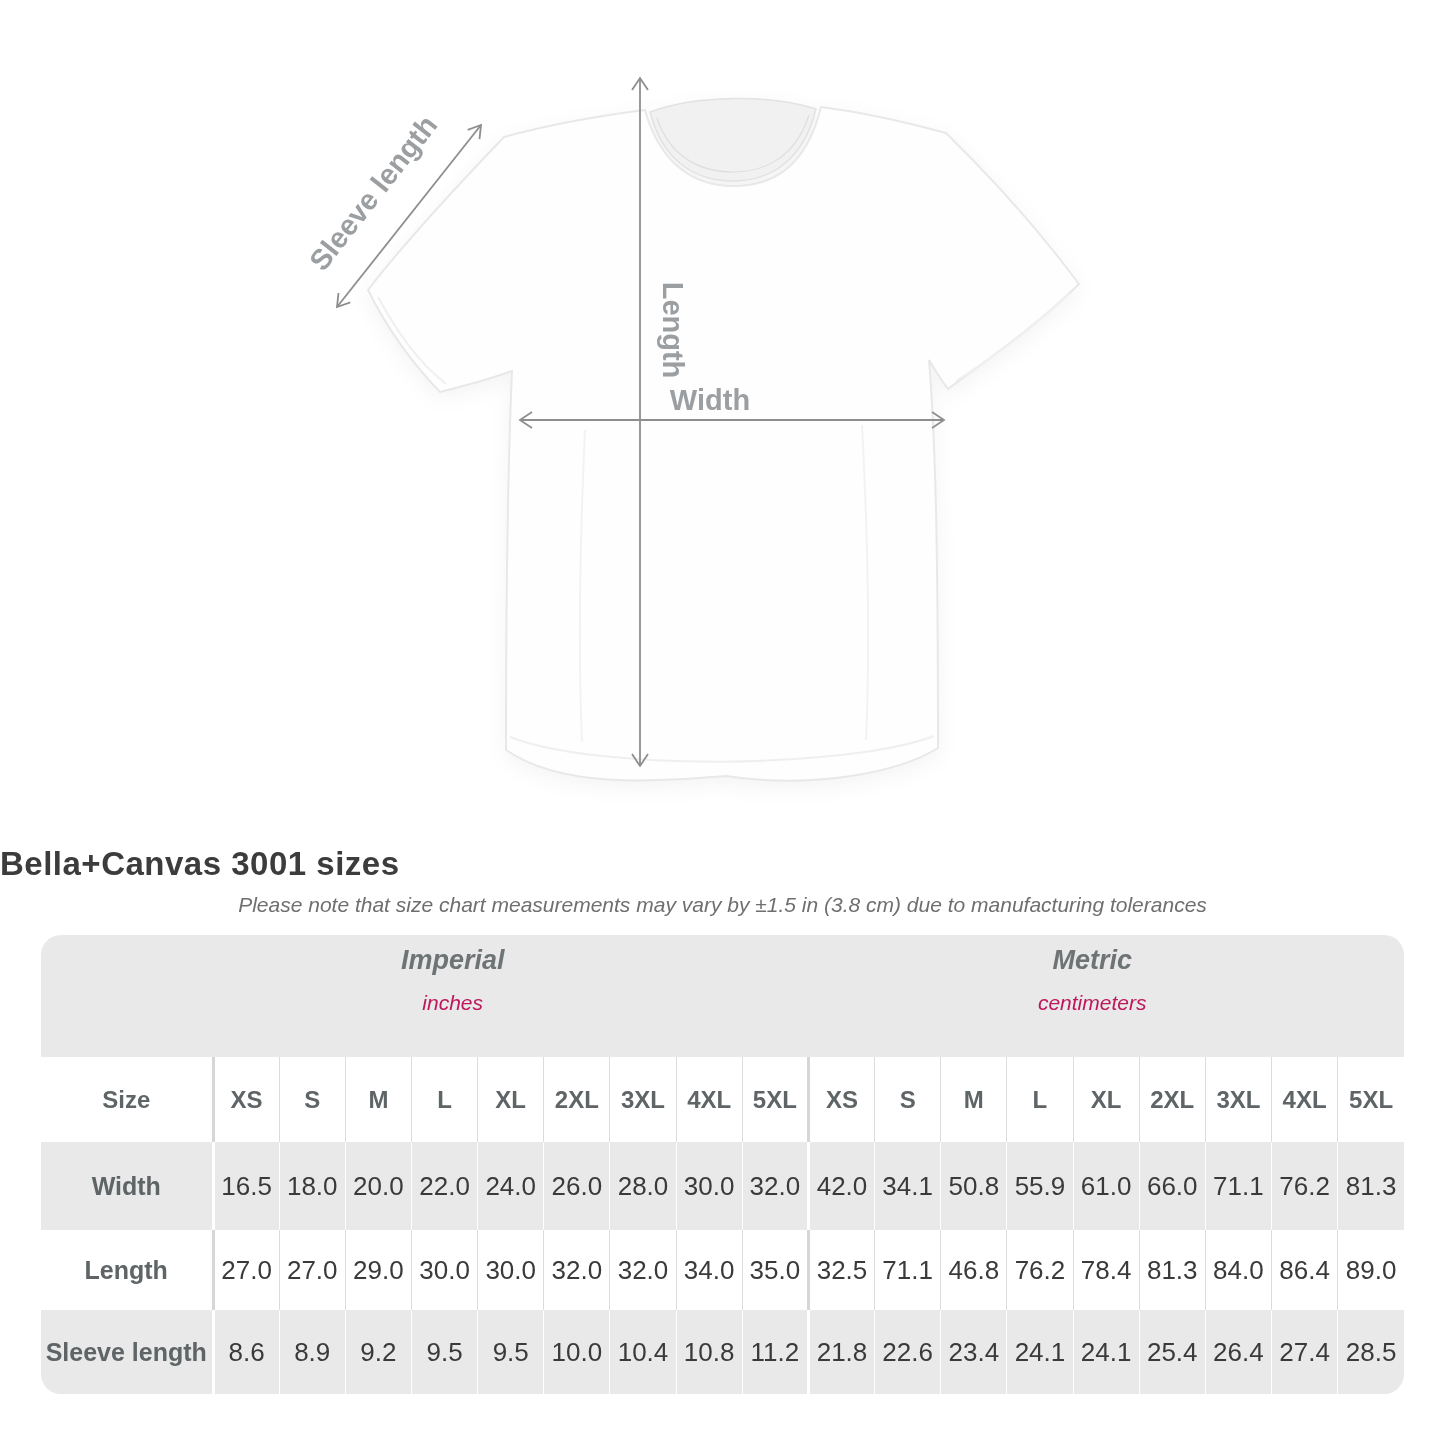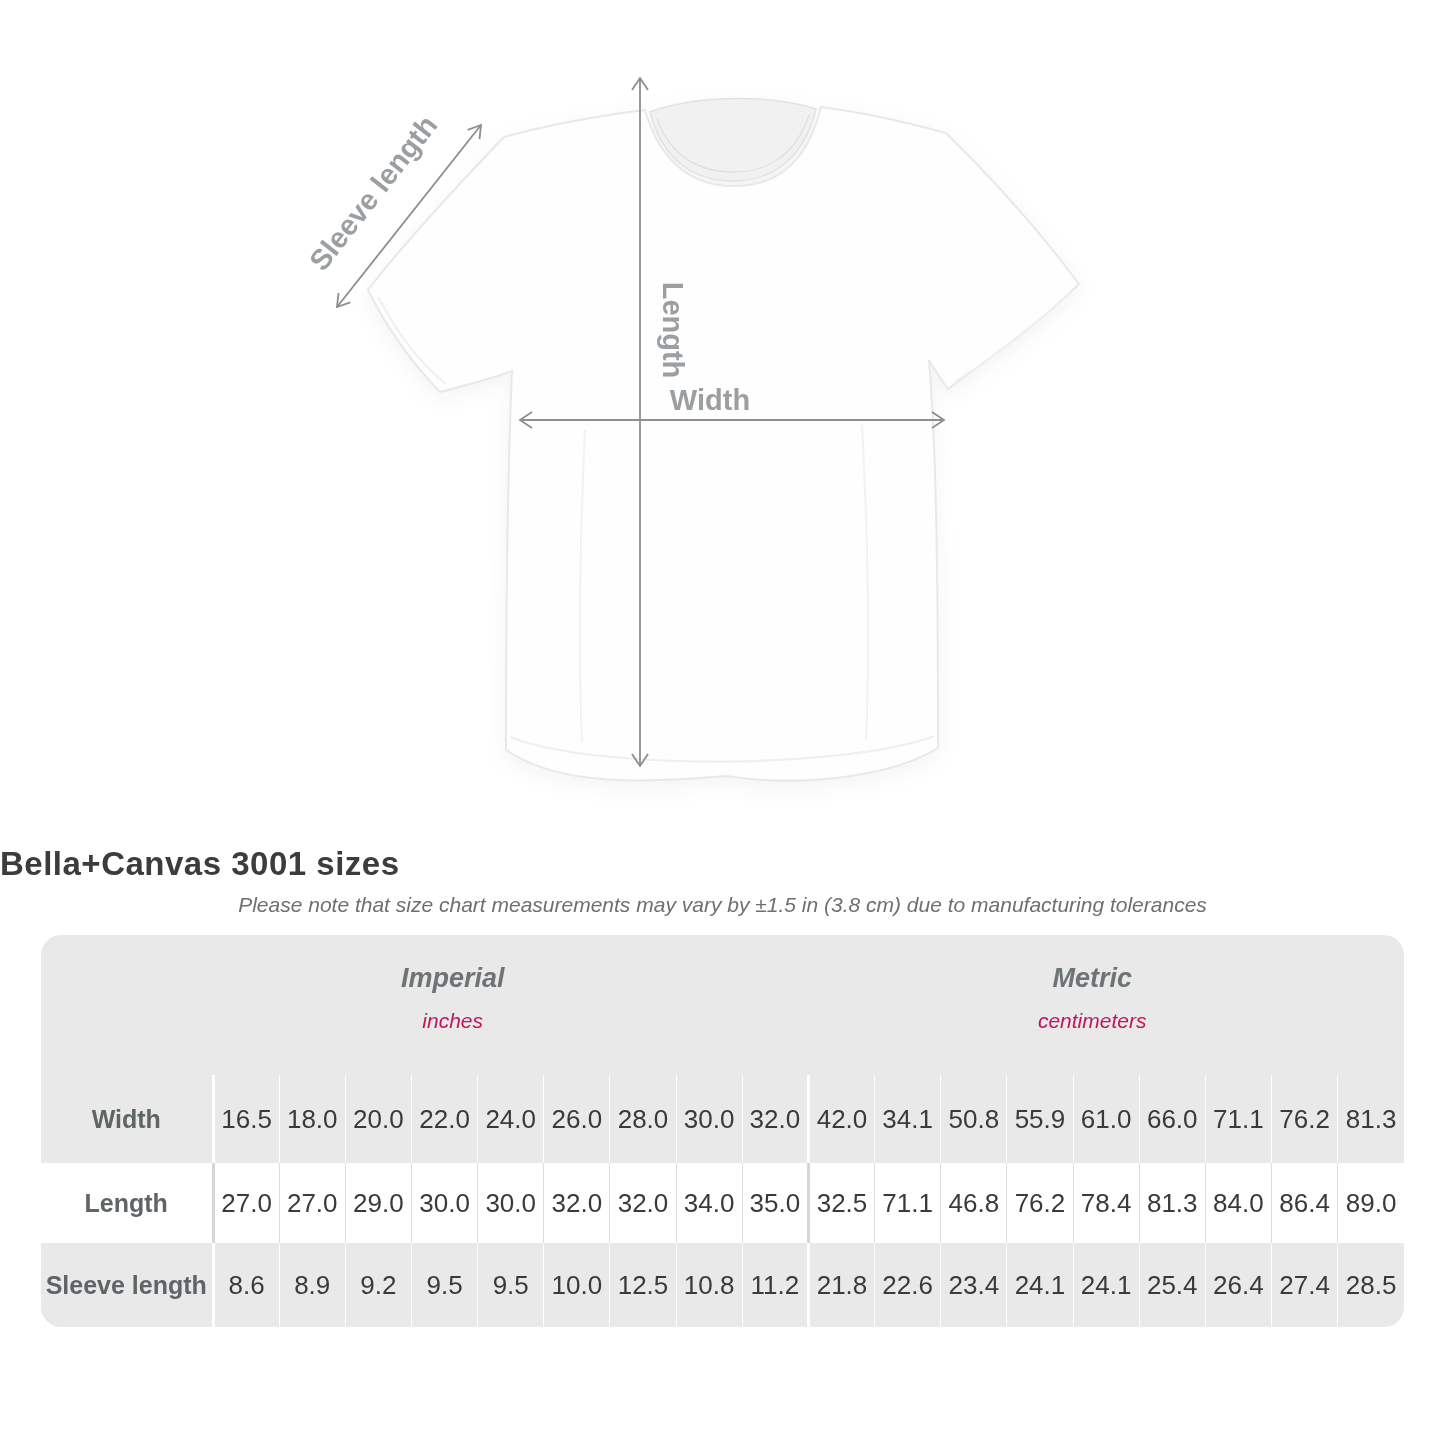--- a/index.html
+++ b/index.html
@@ -5,21 +5,21 @@
   html,body{margin:0;padding:0;background:#ffffff}
   body{width:1445px;height:1445px;overflow:hidden;font-family:"Liberation Sans",sans-serif}
   .diagram{position:relative;width:1445px;height:835px;background:#ffffff}
   .diagram svg{position:absolute;left:0;top:0}
   .shirt{filter:drop-shadow(0 6px 10px rgba(0,0,0,0.045))}
   .page-title{margin:10px 0 10px;text-align:left;font-size:33px;font-weight:bold;color:#3c3c3c;letter-spacing:.5px}
   .page-subtitle{margin:0;text-align:center;font-size:21px;font-style:italic;color:#6f6f6f}
   .table-wrap{width:1363px;margin:18px auto 0;border-radius:20px;overflow:hidden}
   table{border-collapse:collapse;table-layout:fixed;width:100%}
   td{text-align:center;vertical-align:middle;padding:0;font-size:26px;color:#3a3a3a}
-  tr.band td{background:#e9e9e9;height:112px;vertical-align:top;padding-top:28px}
+  tr.band td{background:#e9e9e9;height:112px;vertical-align:top;padding-top:10px}
   .g-name{font-size:27px;font-weight:bold;font-style:italic;color:#6e7476}
   .g-unit{font-size:21px;font-style:italic;color:#be185d;margin-top:15px}
   .shift-imp{transform:translateX(-58px)}
   .shift-met{transform:translateX(-14px)}
   tr.sizes{height:85px}
   tr.sizes td{font-weight:bold;font-size:24px;color:#5f6567}
   td.lblc{font-weight:bold;font-size:25px;color:#5f6567}
   tr.r-width{height:88px}
   tr.r-length{height:80px}
   tr.r-sleeve{height:84px}
@@ -105,20 +105,41 @@
           <div class="g-unit">inches</div>
         </div>
       </td>
       <td colspan="9">
         <div class="shift-met">
           <div class="g-name">Metric</div>
           <div class="g-unit">centimeters</div>
         </div>
       </td>
     </tr>
+    <tr class="sizes white">
+      <td class="lblc">Size</td>
+      <td class="B">XS</td>
+      <td class="b">S</td>
+      <td class="b">M</td>
+      <td class="b">L</td>
+      <td class="b">XL</td>
+      <td class="b">2XL</td>
+      <td class="b">3XL</td>
+      <td class="b">4XL</td>
+      <td class="b">5XL</td>
+      <td class="B">XS</td>
+      <td class="b">S</td>
+      <td class="b">M</td>
+      <td class="b">L</td>
+      <td class="b">XL</td>
+      <td class="b">2XL</td>
+      <td class="b">3XL</td>
+      <td class="b">4XL</td>
+      <td class="b">5XL</td>
+    </tr>
     <tr class="r-width gray">
       <td class="lblc">Width</td>
       <td class="B">16.5</td>
       <td class="b">18.0</td>
       <td class="b">20.0</td>
       <td class="b">22.0</td>
       <td class="b">24.0</td>
       <td class="b">26.0</td>
       <td class="b">28.0</td>
       <td class="b">30.0</td>
@@ -155,21 +176,21 @@
       <td class="b">89.0</td>
     </tr>
     <tr class="r-sleeve gray">
       <td class="lblc">Sleeve length</td>
       <td class="B">8.6</td>
       <td class="b">8.9</td>
       <td class="b">9.2</td>
       <td class="b">9.5</td>
       <td class="b">9.5</td>
       <td class="b">10.0</td>
-      <td class="b">12.5</td>
+      <td class="b">10.4</td>
       <td class="b">10.8</td>
       <td class="b">11.2</td>
       <td class="B">21.8</td>
       <td class="b">22.6</td>
       <td class="b">23.4</td>
       <td class="b">24.1</td>
       <td class="b">24.1</td>
       <td class="b">25.4</td>
       <td class="b">26.4</td>
       <td class="b">27.4</td>

